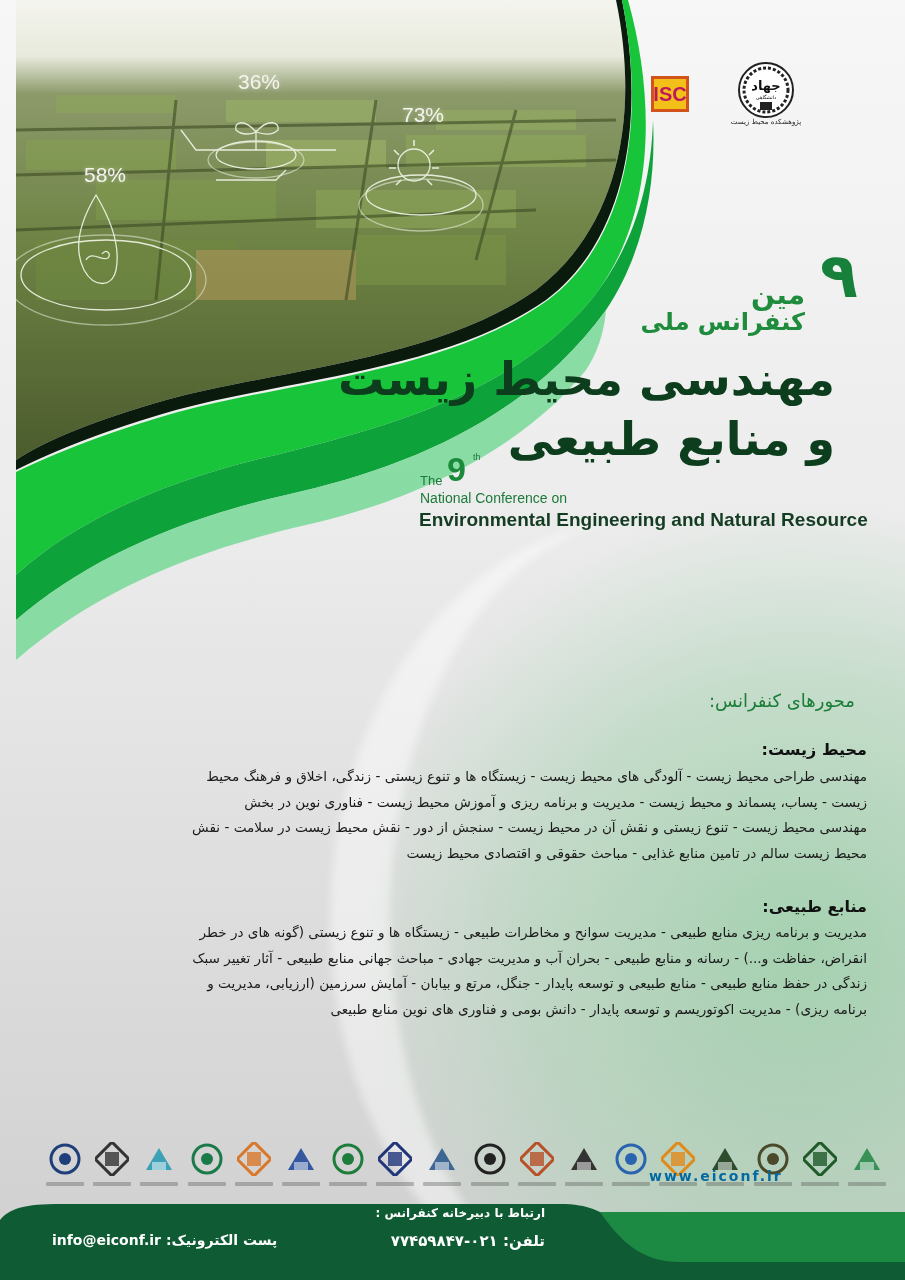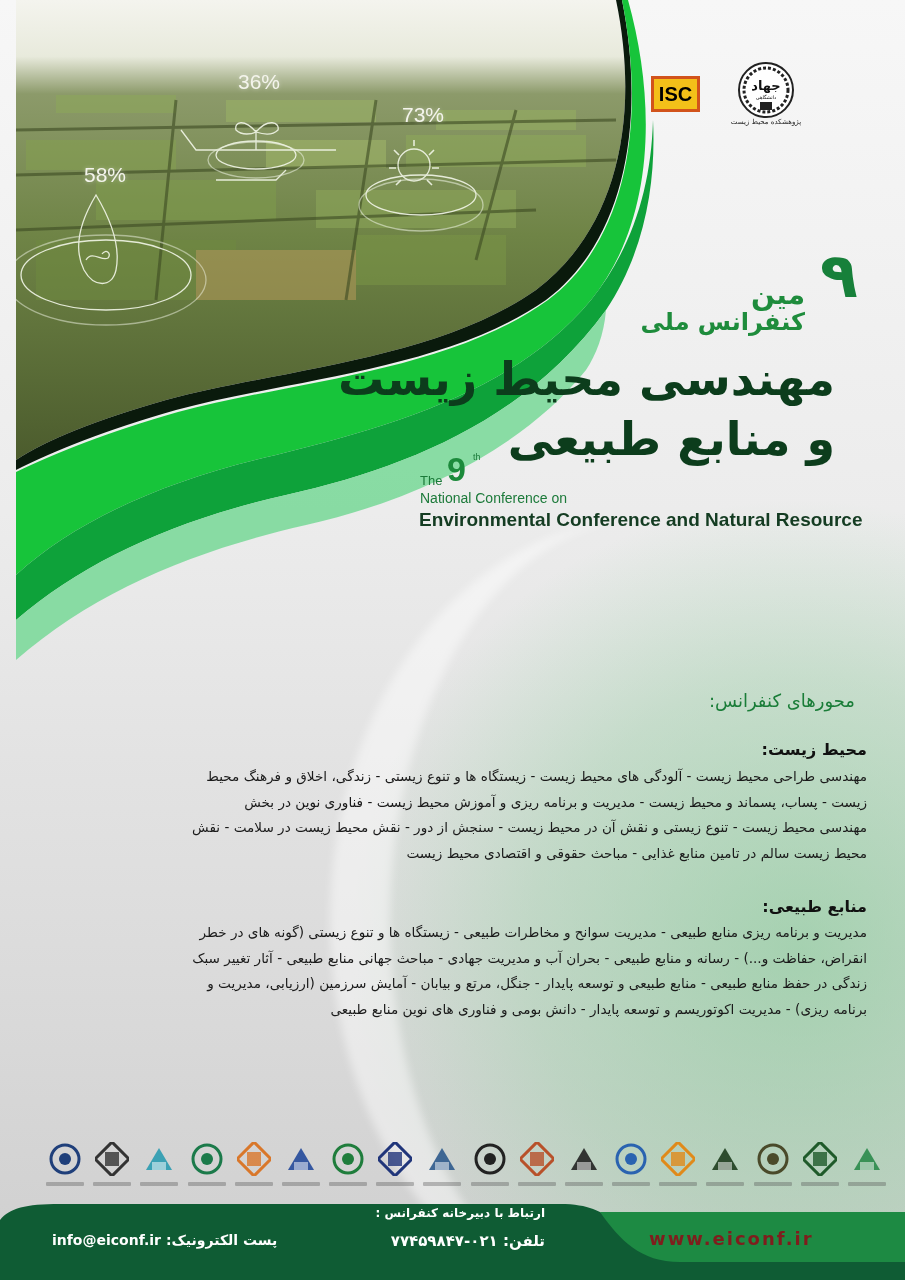--- a/index.html
+++ b/index.html
@@ -30,24 +30,24 @@
   .photo svg { position: absolute; left: 0; top: 0; }
 
   .stat {
     position: absolute; color: #f4f4ec; font-family: "Liberation Sans", sans-serif;
     font-size: 21px; font-weight: normal; letter-spacing: 0px;
     text-shadow: 0 0 4px rgba(255,255,255,0.4);
   }
 
   
   .isc-logo {
-    position: absolute; left: 651px; top: 76px; width: 49px; height: 36px;
+    position: absolute; left: 651px; top: 76px; width: 38px; height: 36px;
     background: #f3c019; border: 3px solid #d2531b; box-sizing: border-box;
     display: flex; align-items: center; justify-content: center;
-    font-family: "Liberation Sans", sans-serif; font-weight: bold; font-size: 20px; color: #000000;
+    font-family: "Liberation Sans", sans-serif; font-weight: bold; font-size: 20px; color: #be185d;
   }
   .jahad-logo {
     position: absolute; left: 736px; top: 60px; width: 60px; height: 60px;
   }
   .jahad-caption {
     position: absolute; left: 730px; top: 118px; width: 72px; text-align: center;
     font-size: 7px; color: #222; direction: rtl;
   }
 
   
@@ -105,21 +105,21 @@
   .contact-label {
     position: absolute; right: 360px; top: 1206px; font-size: 12px; font-weight: bold; color: #fff; direction: rtl;
   }
   .phone {
     position: absolute; right: 360px; top: 1232px; font-size: 15px; font-weight: bold; color: #fff; direction: rtl; white-space: nowrap;
   }
   .email {
     position: absolute; left: 52px; top: 1232px; font-size: 14px; font-weight: bold; color: #fff; direction: rtl; white-space: nowrap;
   }
   .website {
-    position: absolute; left: 649px; top: 1228px; font-size: 18px; font-weight: bold; color: #7f1d1d; letter-spacing: 2px;
+    position: absolute; left: 649px; top: 1168px; font-size: 14px; font-weight: bold; color: #0369a1; letter-spacing: 2px;
     font-family: "DejaVu Sans", sans-serif;
   }
 </style>
 </head>
 <body>
 
 <div class="poster">
 
   <div class="glow"></div>
   <div class="glow-arc"></div>
@@ -204,21 +204,21 @@
   <div class="num9">۹</div>
   <div class="min-word">مین</div>
   <div class="conf-national">کنفرانس ملی</div>
   <div class="title-fa-1">مهندسی محیط زیست</div>
   <div class="title-fa-2">و منابع طبیعی</div>
 
   <div class="en-the">The</div>
   <div class="en-nine">9</div>
   <div class="en-th">th</div>
   <div class="en-national">National Conference on</div>
-  <div class="en-title">Environmental Conference and Natural Resource</div>
+  <div class="en-title">Environmental Engineering and Natural Resource</div>
 
   <div class="topics-heading">محورهای کنفرانس:</div>
 
   <div class="section-heading" style="top:740px;">محیط زیست:</div>
   <div class="section-body" style="top:764px;">
     <span class="line">مهندسی طراحی محیط زیست - آلودگی های محیط زیست - زیستگاه ها و تنوع زیستی - زندگی، اخلاق و فرهنگ محیط</span>
     <span class="line">زیست   - پساب، پسماند و محیط زیست - مدیریت و برنامه ریزی و آموزش محیط زیست - فناوری نوین در بخش</span>
     <span class="line">مهندسی محیط زیست - تنوع زیستی و نقش آن در محیط زیست - سنجش از دور - نقش محیط زیست در سلامت - نقش</span>
     <span class="line">محیط زیست سالم در تامین منابع غذایی - مباحث حقوقی و اقتصادی محیط زیست</span>
   </div>

